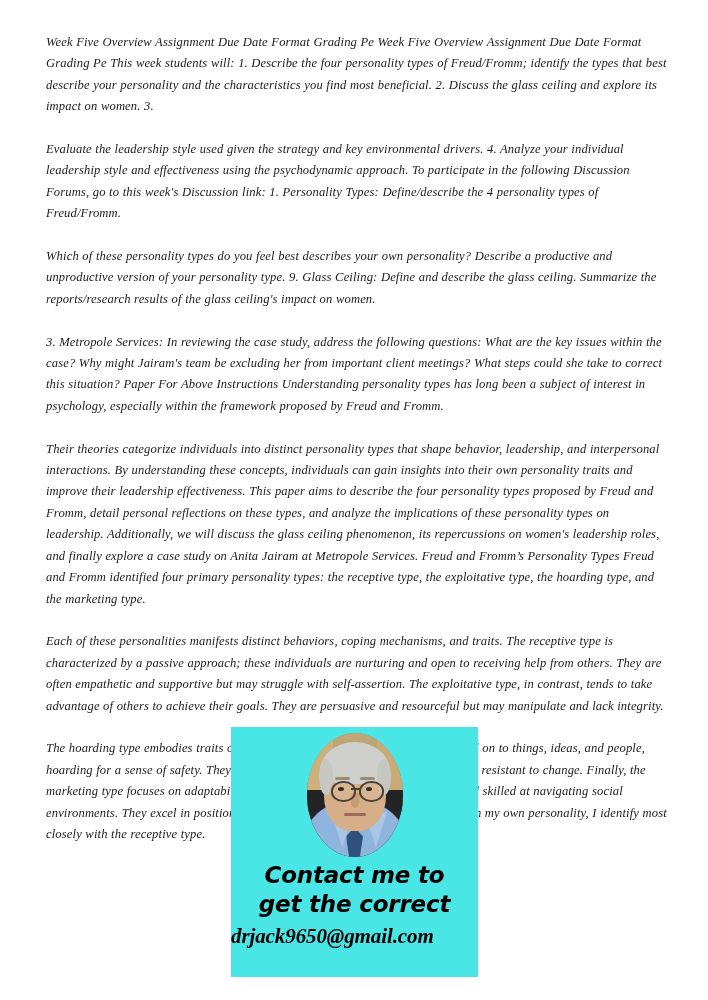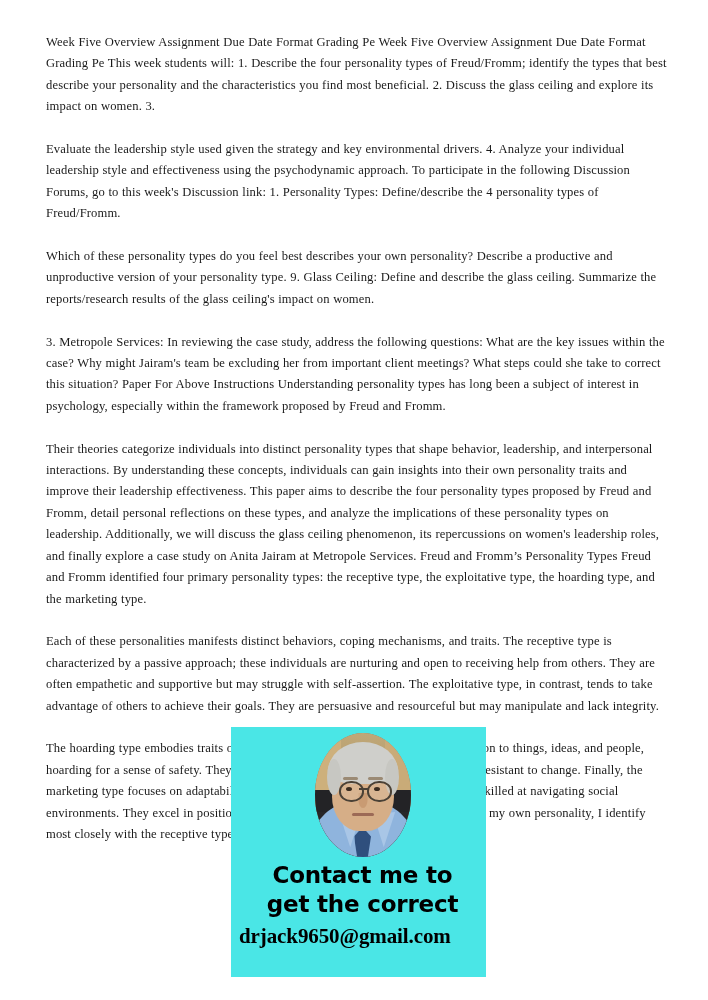--- a/index.html
+++ b/index.html
@@ -14,20 +14,21 @@
     overflow: hidden;
     font-family: "Liberation Serif", "DejaVu Serif", serif;
   }
 
   #page {
     position: absolute;
     left: 0; top: 0;
     width: 708px;
     height: 1000px;
     background: #ffffff;
+    font-style: italic;
   }
 
   #doc-body {
     position: absolute;
     left: 46px;
     top: 32px;
     width: 622px;
   }
 
   .para {
@@ -48,21 +49,20 @@
     left: 231px;
     top: 727px;
     width: 247px;
     height: 250px;
     background: #4ae6e6;
     overflow: hidden;
     z-index: 20;
     display: flex;
     flex-direction: column;
     align-items: center;
-    padding-left: 8px;
   }
 
   #portrait {
     width: 96px;
     height: 124px;
     margin-top: 6px;
     border-radius: 50% / 50%;
     overflow: hidden;
     position: relative;
     background: #8a7a63;

